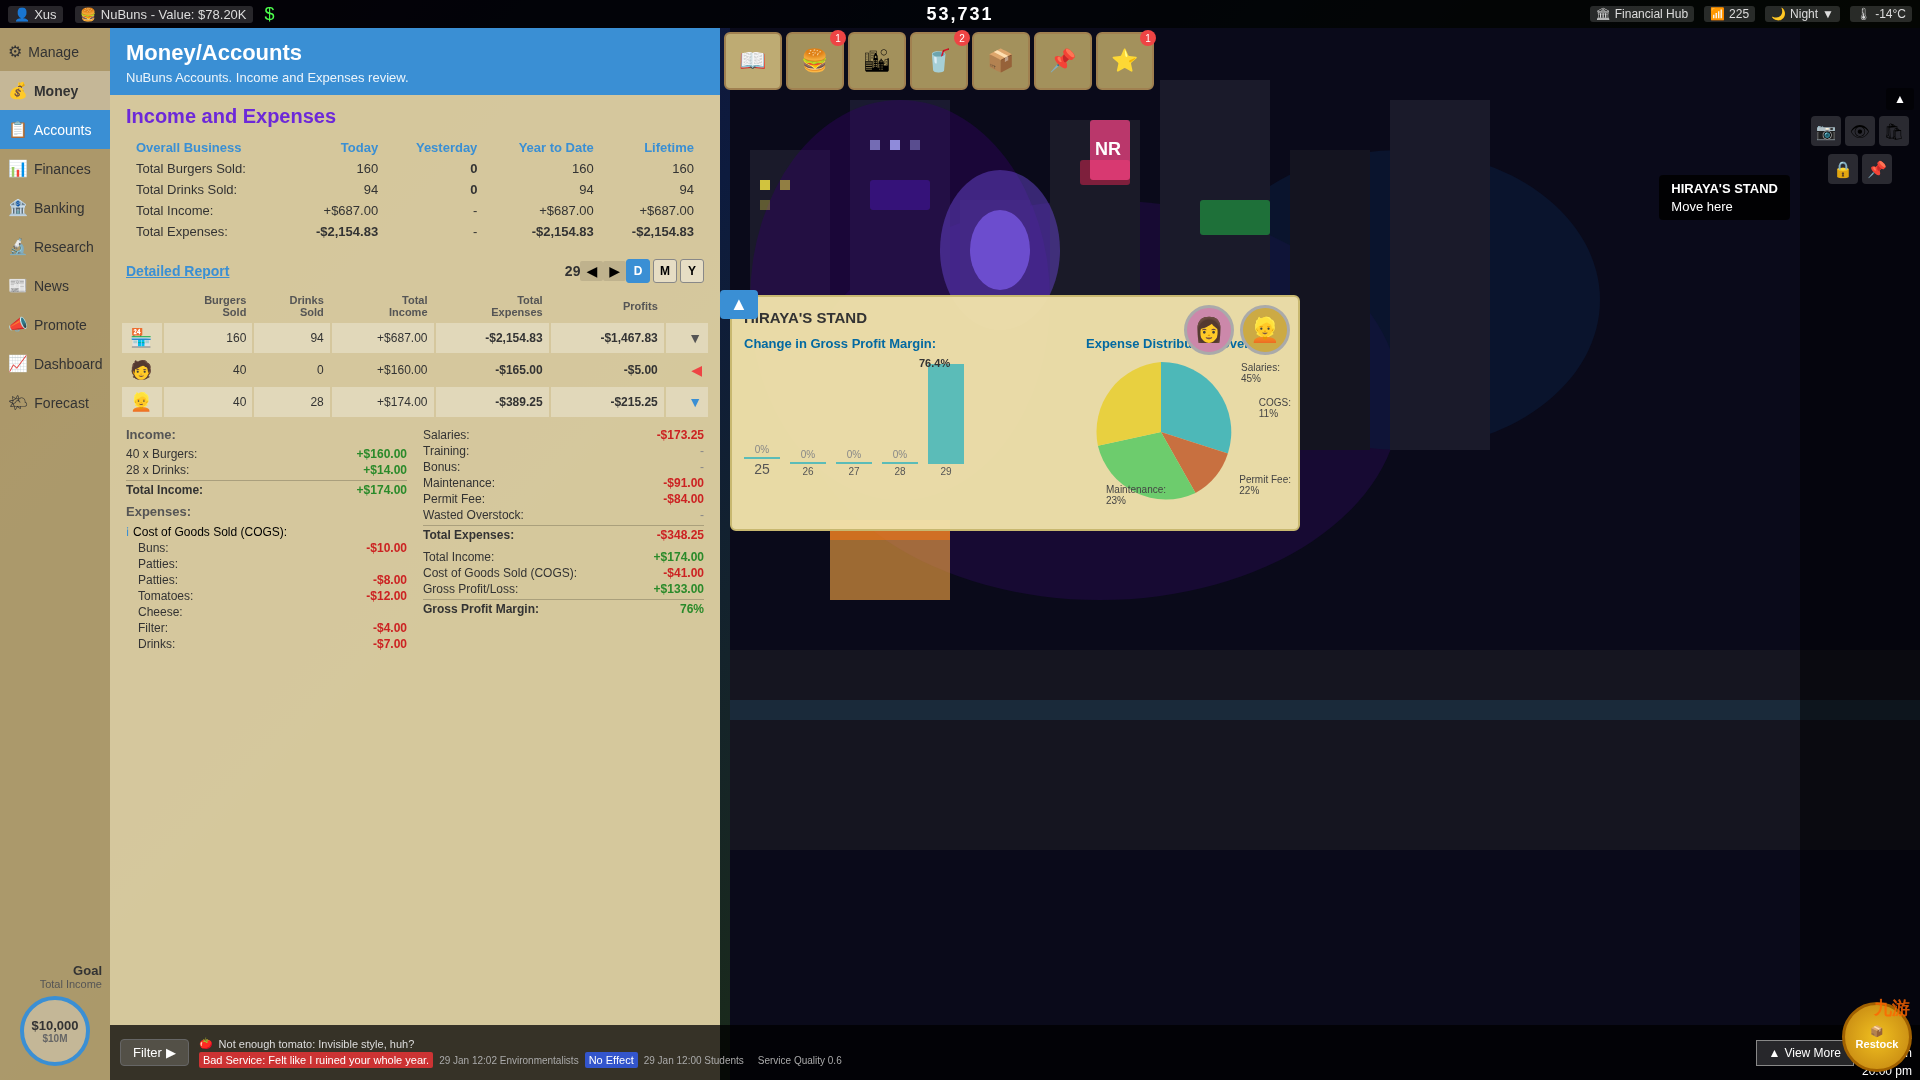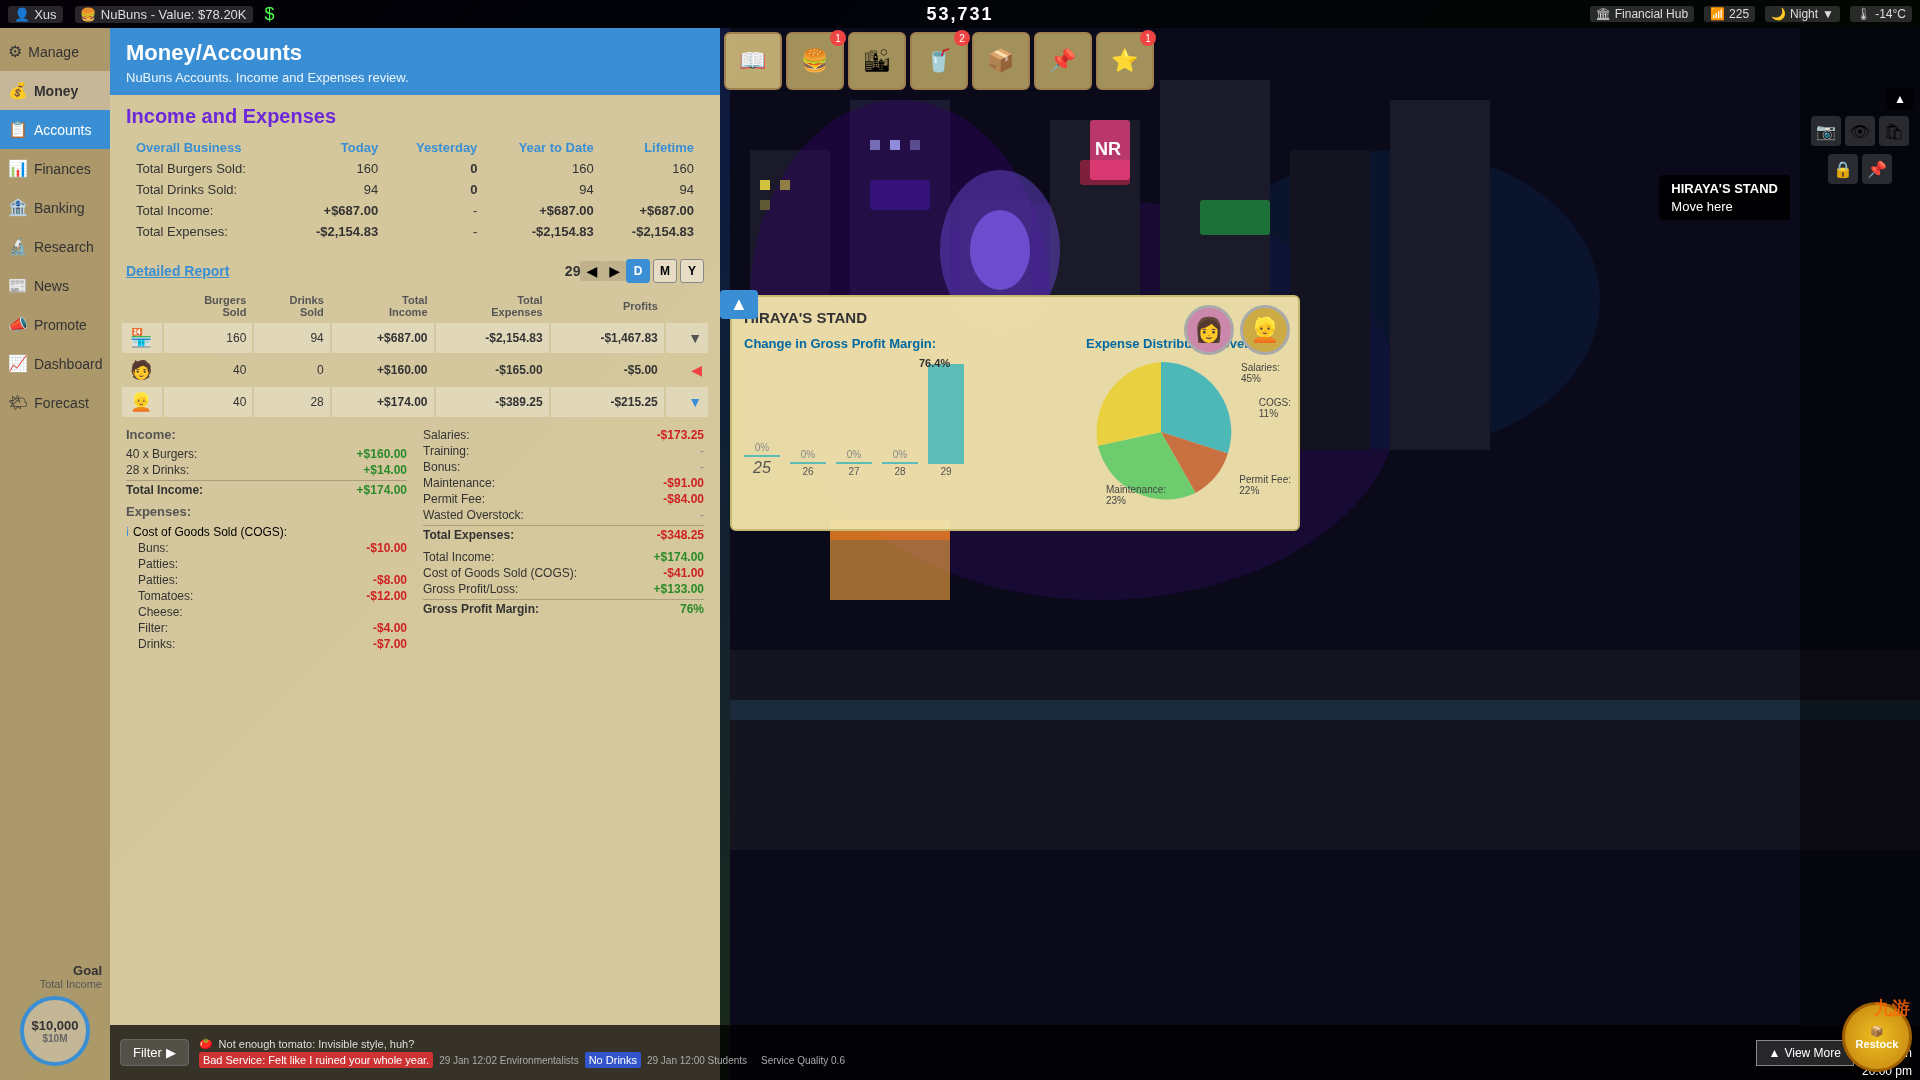--- a/index.html
+++ b/index.html
@@ -165,21 +165,21 @@
       text-align: right;
       padding: 2px 8px;
     }
     .ie-table th:first-child { text-align: left; }
     .ie-table td {
       text-align: right;
       padding: 2px 8px;
       color: #333;
     }
     .ie-table td:first-child { text-align: left; }
-    .val-green { color: #2a8a2a; font-weight: bold; }
+    .val-green { color: #2a8a2a; font-weight: normal; }
     .val-red { color: #cc2222; font-weight: bold; }
     .val-dash { color: #888; }
 
     
     .row-divider { border-top: 1px solid rgba(0,0,0,0.15); }
 
     
     .detail-bar {
       display: flex;
       align-items: center;
@@ -900,21 +900,21 @@
     <div class="chart-section">
       <div class="chart-title">Change in Gross Profit Margin:</div>
       <div style="position:relative;height:160px;">
 
         <div style="position:absolute;top:0;left:175px;font-size:11px;font-weight:bold;color:#333;">76.4%</div>
         <div style="display:flex;align-items:flex-end;gap:10px;height:140px;padding-top:14px;padding-bottom:20px;">
 
           <div class="bar-group">
             <div style="font-size:10px;color:#888;">0%</div>
             <div class="bar" style="height:2px;"></div>
-            <div style="font-size:16px;color:#555;font-style:italic;">25</div>
+            <div style="font-size:14px;color:#555;">25</div>
           </div>
 
           <div class="bar-group">
             <div style="font-size:10px;color:#888;">0%</div>
             <div class="bar" style="height:2px;"></div>
             <div style="font-size:10px;color:#555;">26</div>
           </div>
 
           <div class="bar-group">
             <div style="font-size:10px;color:#888;">0%</div>
@@ -992,21 +992,21 @@
   <div class="notification-area">
 
     <div class="notif-item">
       <span>🍅</span>
       <span>Not enough tomato: Invisible style, huh?</span>
     </div>
 
     <div class="notif-item">
       <span class="notif-red">Bad Service: Felt like I ruined your whole year.</span>
       <span style="color:#aaa;font-size:10px;">29 Jan 12:02  Environmentalists</span>
-      <span class="notif-blue">No Drinks</span>
+      <span class="notif-blue">No Effect</span>
       <span style="color:#aaa;font-size:10px;">29 Jan 12:00  Students</span>
       <span style="color:#aaa;font-size:10px;margin-left:8px;">Service Quality 0.6</span>
     </div>
   </div>
 
   <button class="view-more-btn">
     <span>▲</span>
     <span>View More</span>
   </button>
 

